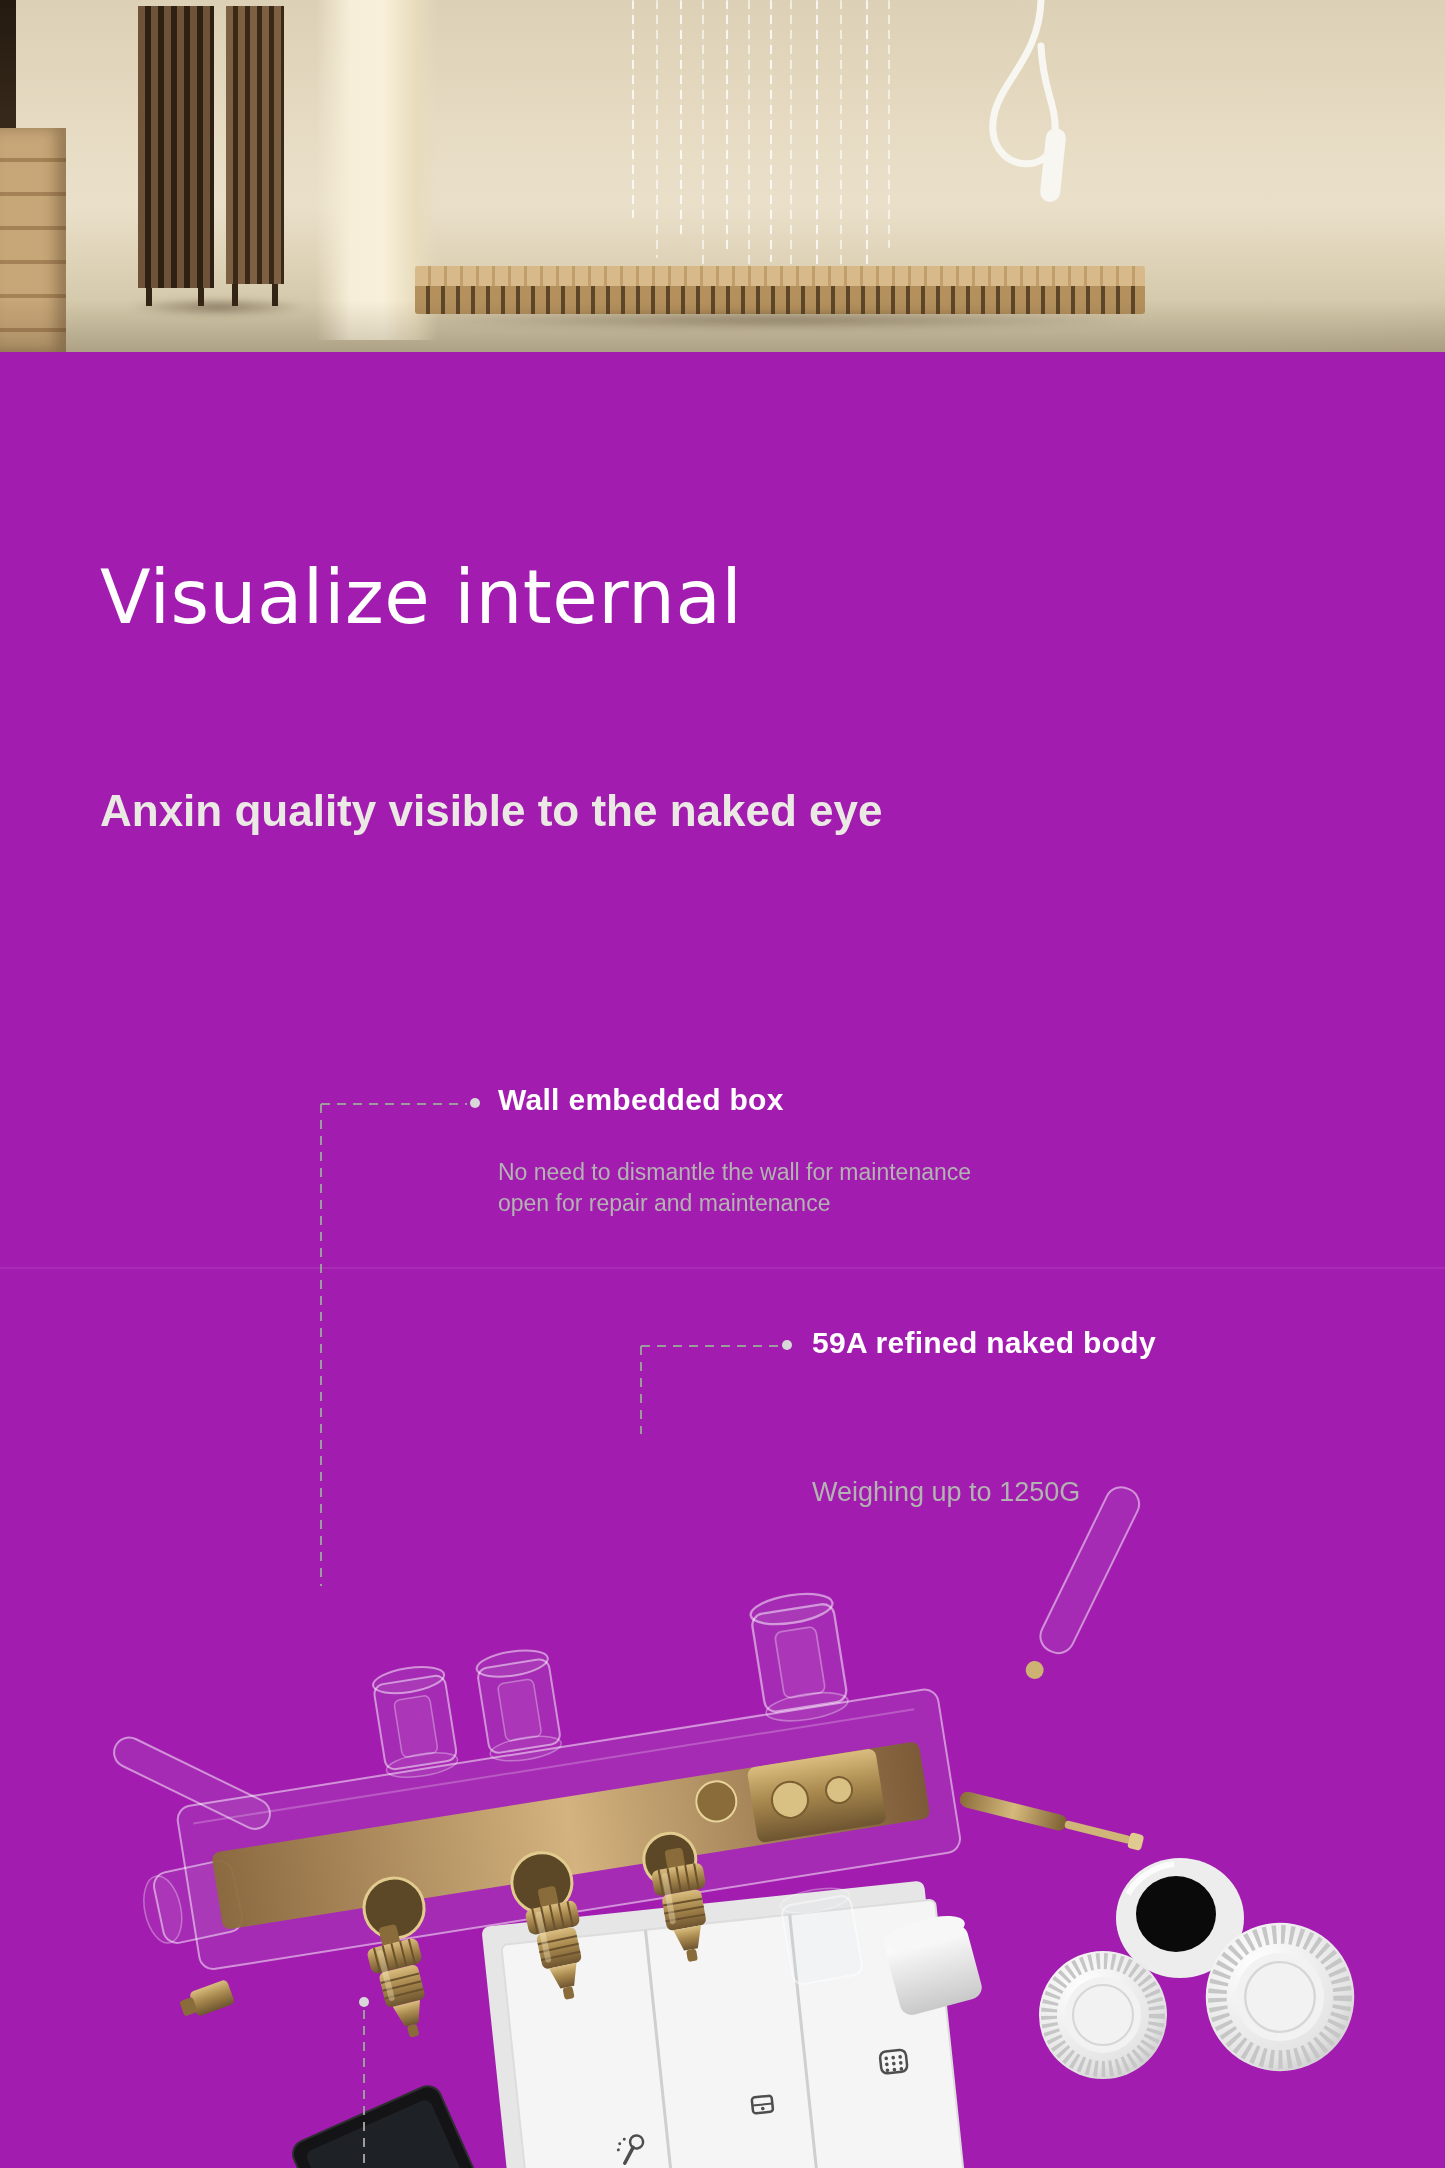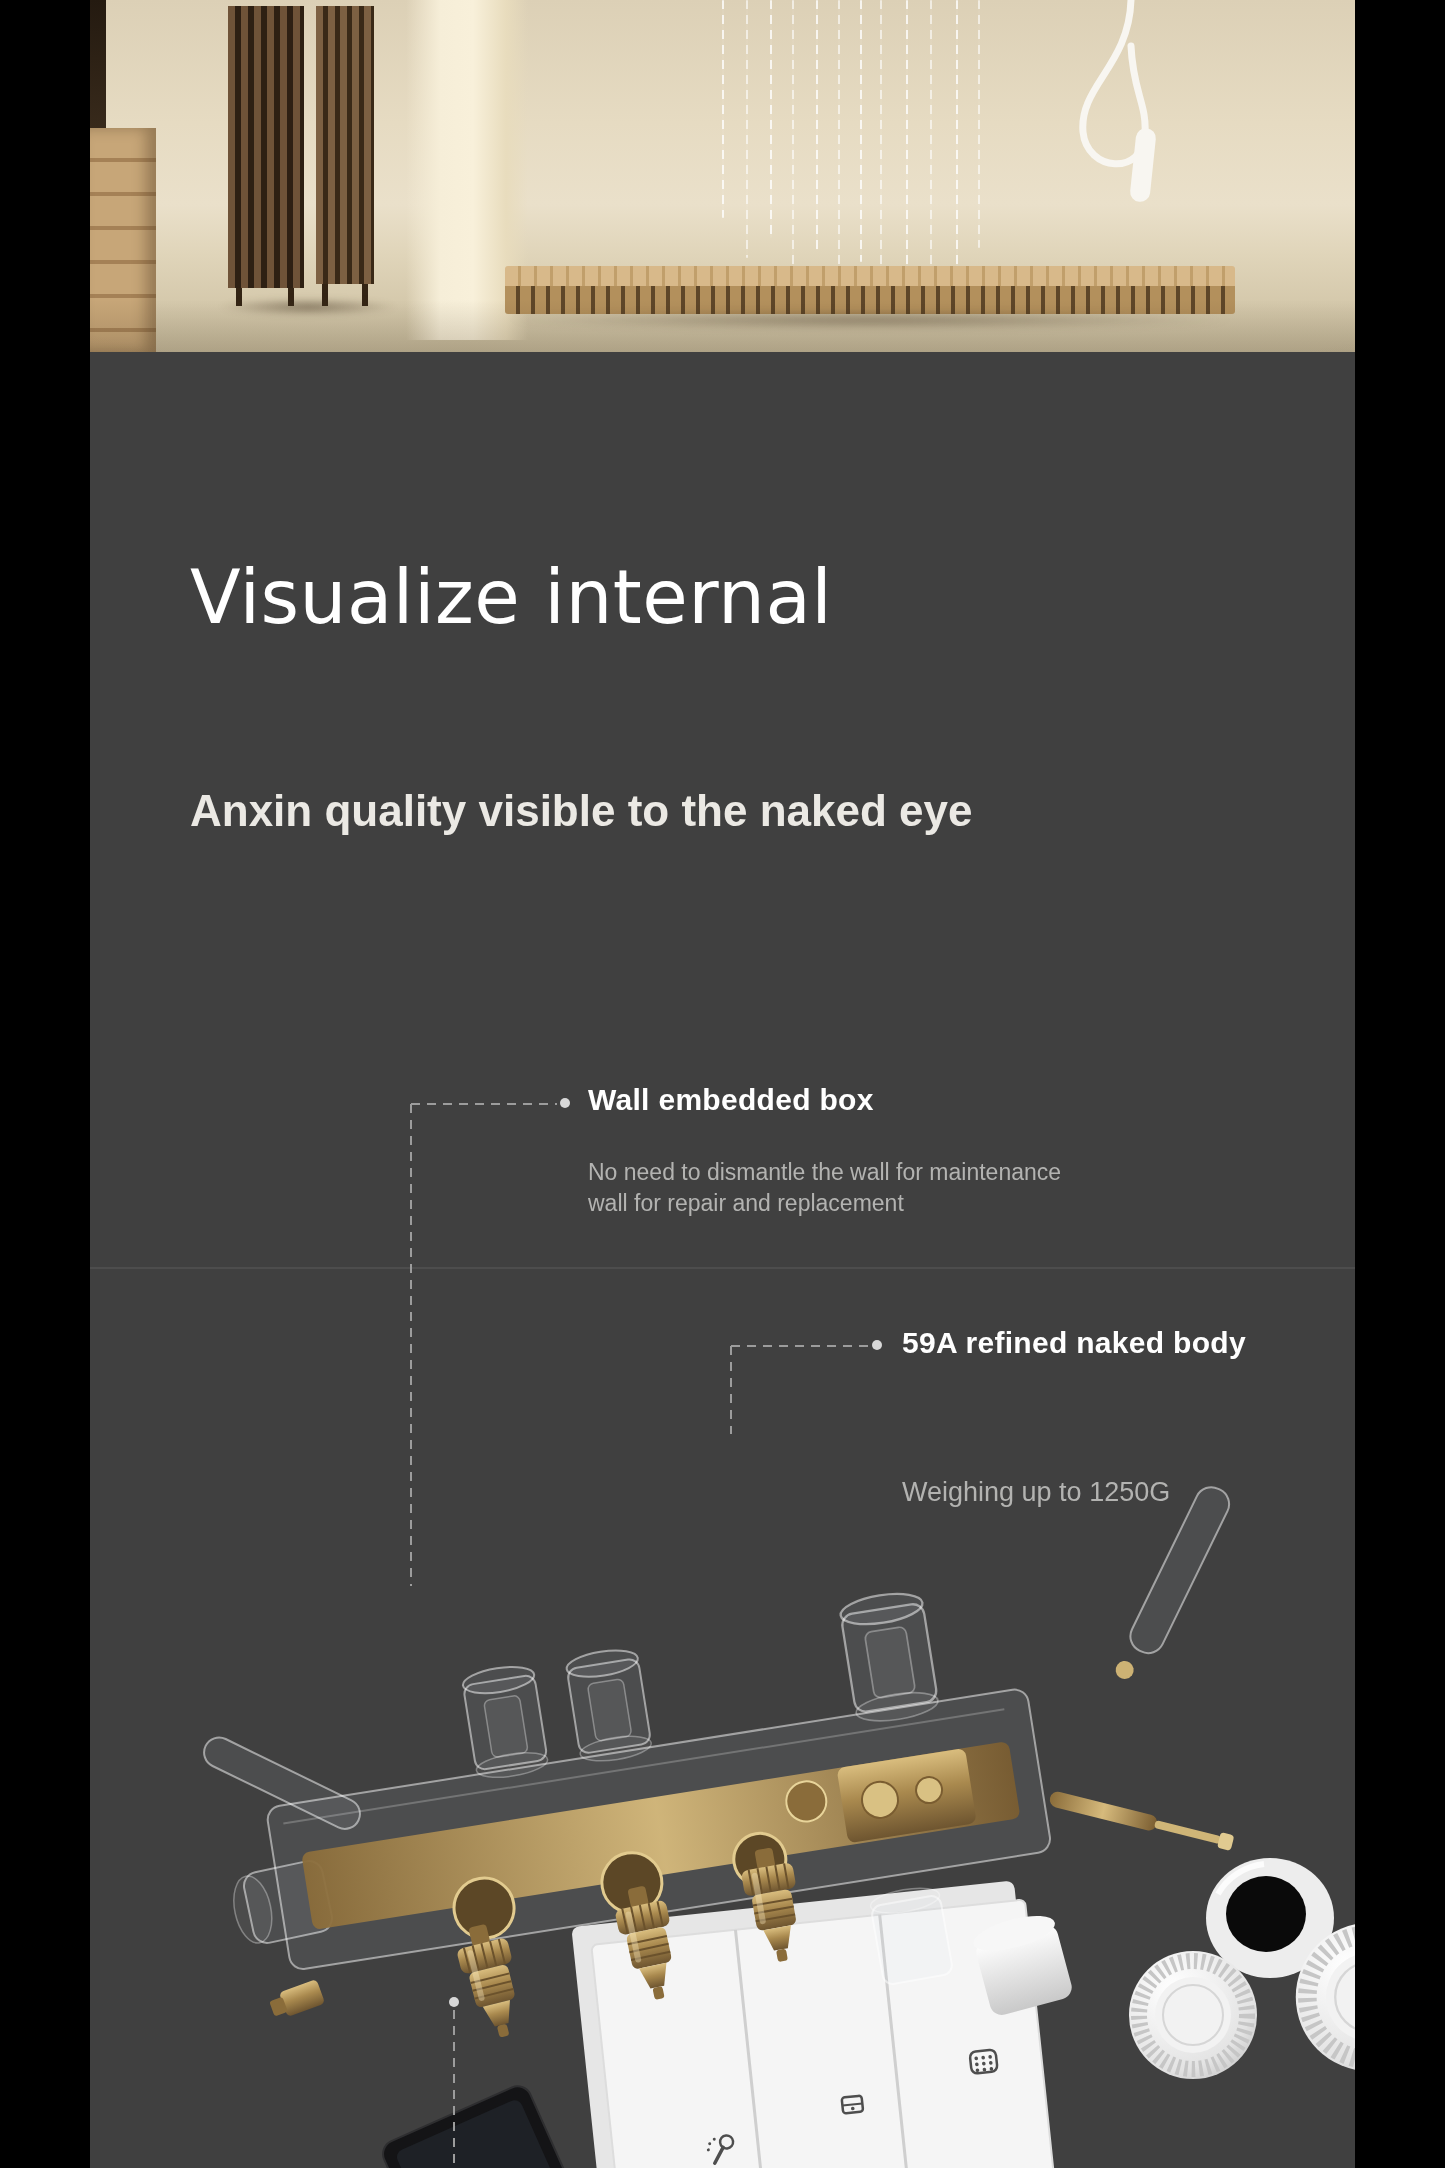--- a/index.html
+++ b/index.html
@@ -1,16 +1,16 @@
 <!DOCTYPE html>
 <html><head>
 <meta charset="utf-8">
 <style>
   html,body{margin:0;padding:0;background:#000;}
-  .page{position:relative;width:1265px;height:2168px;margin:0 auto;background:#404040;overflow:hidden;
+  .page{position:relative;width:1445px;height:2168px;margin:0 auto;background:#a21caf;overflow:hidden;
         font-family:"Liberation Sans",sans-serif;}
 
   
   .hero{position:absolute;left:0;top:0;width:1445px;height:352px;overflow:hidden;
         background:linear-gradient(180deg,#dcd0b6 0%,#e6dbc2 35%,#eae0ca 58%,#e0d5ba 72%,#d5c9ac 86%,#cabfa1 100%);}
   .hero-left-edge{position:absolute;left:0;top:0;width:16px;height:352px;
         background:linear-gradient(180deg,#241a10,#5a452e);}
   .hero-cabinet{position:absolute;left:0;top:128px;width:66px;height:224px;
         background:repeating-linear-gradient(180deg,#c7a678 0 30px,#a58156 30px 34px);
         box-shadow:inset -10px 0 14px rgba(80,60,35,.4);}
@@ -279,21 +279,21 @@
     <use href="#rknob" transform="translate(1041 545)"></use>
     <use href="#rknob" transform="translate(1218 527) scale(1.16)"></use>
   </svg>
 
   <div class="dashv c1-v"></div>
   <div class="dashh c1-h"></div>
   <div class="dot c1-dot"></div>
   <div class="callout-label c1-label">Wall embedded box</div>
   <div class="callout-desc c1-desc">
     <div>No need to dismantle the wall for maintenance</div>
-    <div>wall for repair and replacement</div>
+    <div>open for repair and maintenance</div>
   </div>
 
   <div class="dashv c2-v"></div>
   <div class="dashh c2-h"></div>
   <div class="dot c2-dot"></div>
   <div class="callout-label c2-label">59A refined naked body</div>
   <div class="callout-desc c2-desc">Weighing up to 1250G</div>
 
   <div class="dot c3-dot"></div>
   <div class="dashv c3-v"></div>

